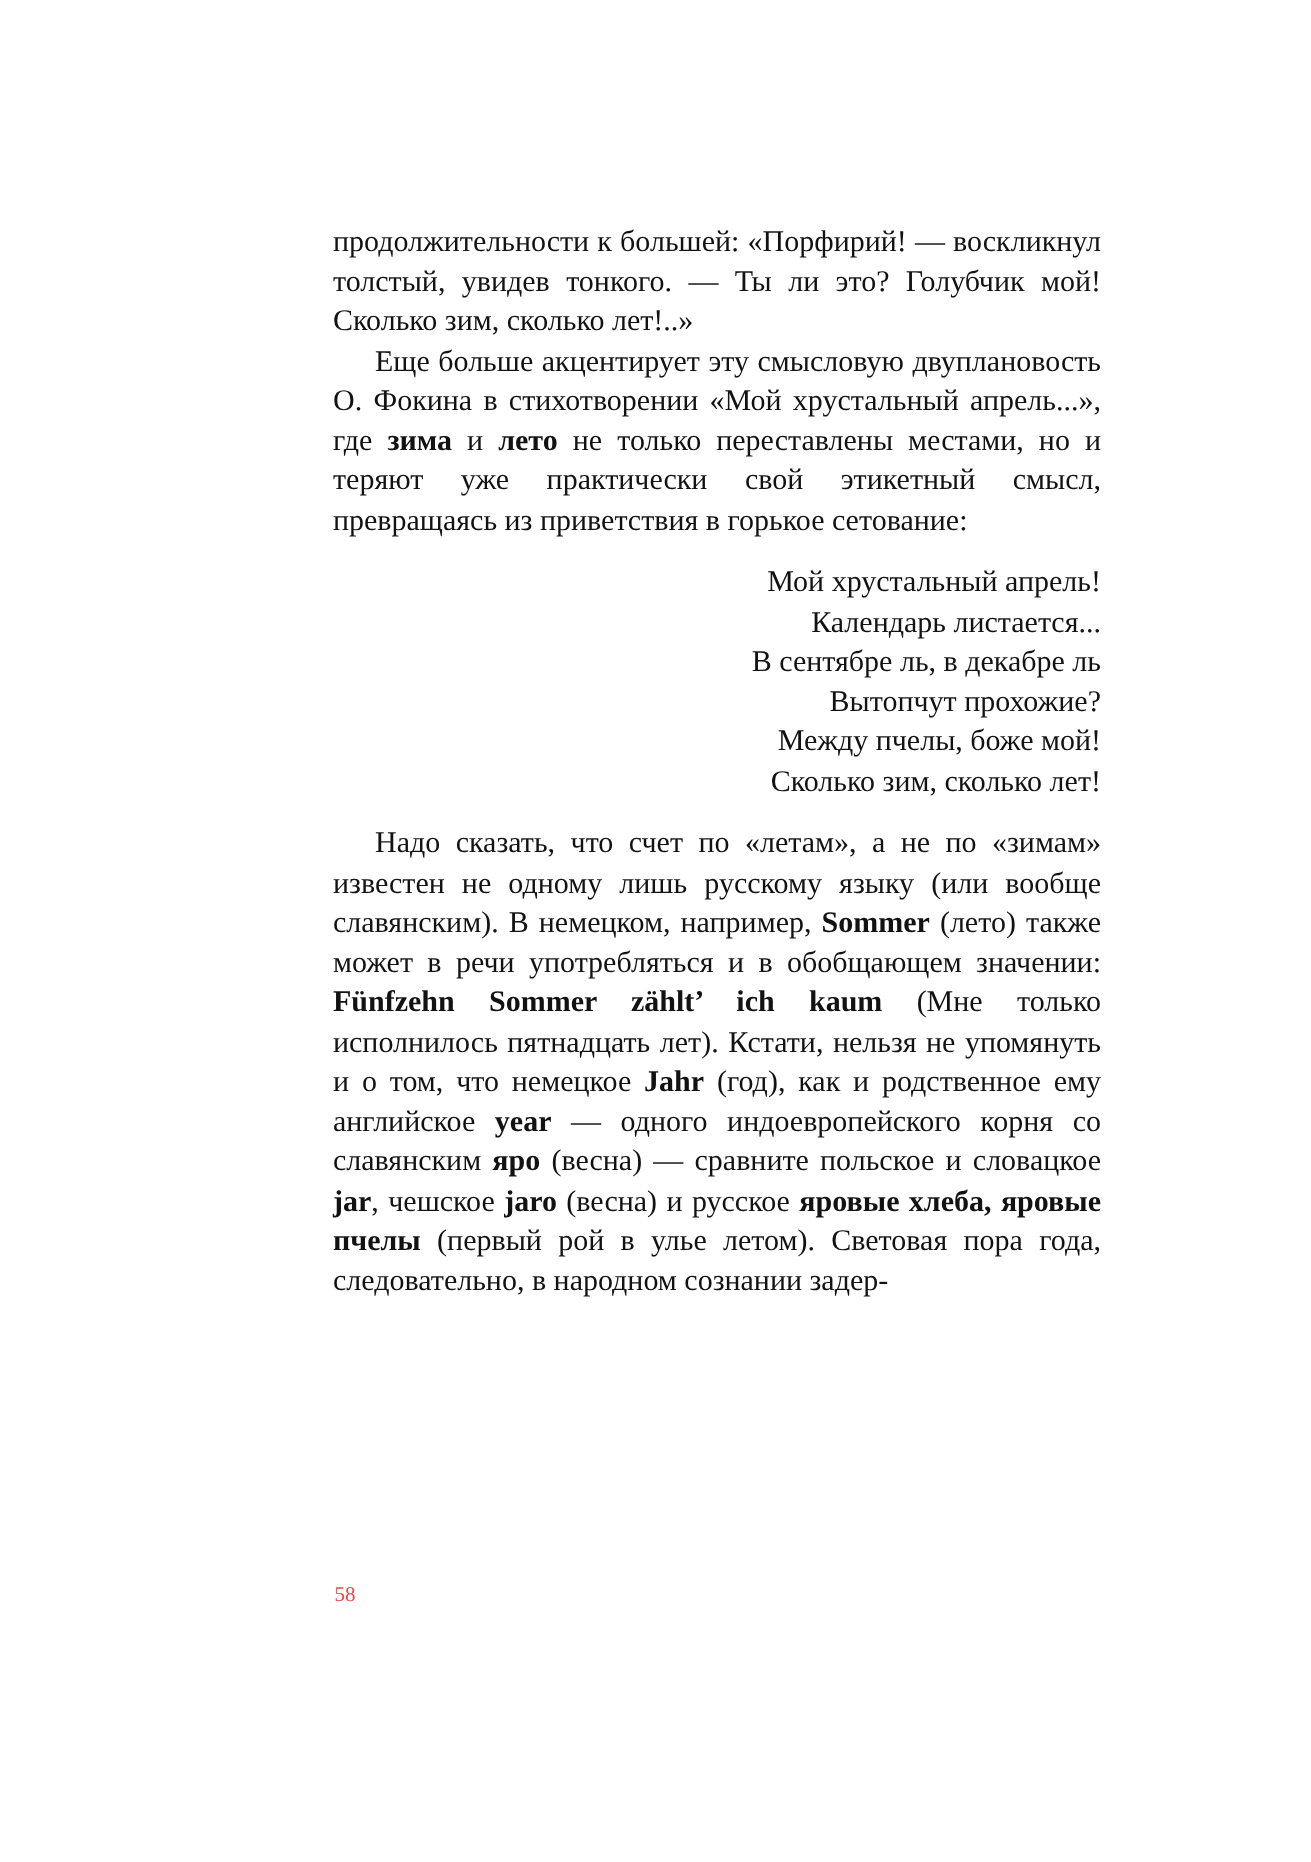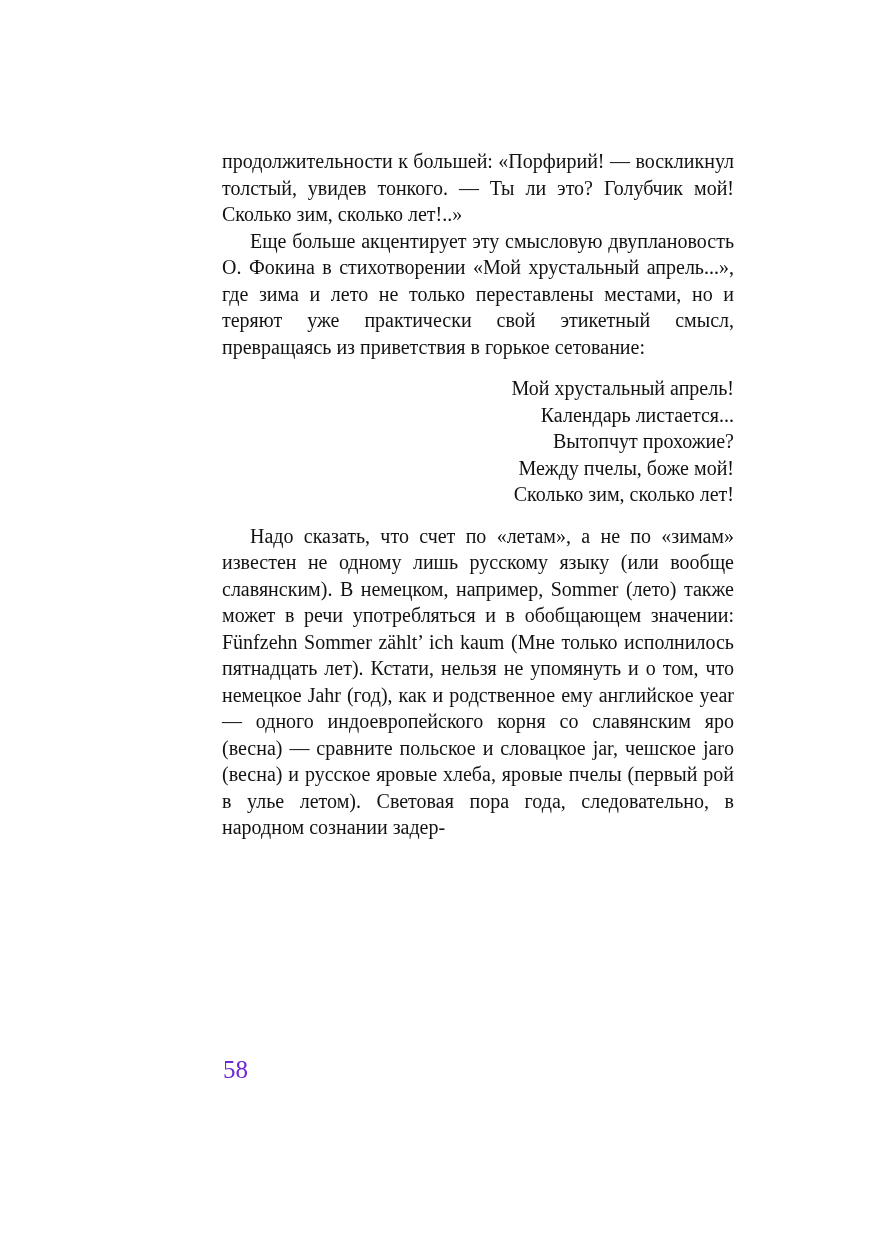--- a/index.html
+++ b/index.html
@@ -22,46 +22,47 @@
     position: absolute;
     left: 181px;
     top: 148px;
     width: 512px;
     font-size: 20px;
     line-height: 26.5px;
     text-align: justify;
   }
   .para { margin: 0; }
   .para.indent { text-indent: 28px; }
-  .para b { font-weight: normal; }
+  .para b { font-weight: bold; }
   .poem {
     margin: 15px 0 15px 132px;
     text-align: right;
   }
   .poem-line {
     white-space: nowrap;
   }
   .page-number {
     position: absolute;
     left: 182px;
     top: 1056px;
-    font-size: 25px;
-    color: #6d28d9;
+    font-size: 14px;
+    color: #ef4444;
   }
 </style>
 </head>
 <body>
 
 <div class="page">
   <div class="text-block" id="content">
       <p class="para"><span>продолжительности к большей: «Порфирий! — воскликнул толстый, увидев тонкого. — Ты ли это? Голубчик мой! Сколько зим, сколько лет!..»</span></p>
       <p class="para indent"><span>Еще больше акцентирует эту смысловую двуплановость О. Фокина в стихотворении «Мой хрустальный апрель...», где </span><b>зима</b><span> и </span><b>лето</b><span> не только переставлены местами, но и теряют уже практически свой этикетный смысл, превращаясь из приветствия в горькое сетование:</span></p>
       <div class="poem">
         <div class="poem-line">Мой хрустальный апрель!</div>
         <div class="poem-line">Календарь листается...</div>
+        <div class="poem-line">В сентябре ль, в декабре ль</div>
         <div class="poem-line">Вытопчут прохожие?</div>
         <div class="poem-line">Между пчелы, боже мой!</div>
         <div class="poem-line">Сколько зим, сколько лет!</div>
       </div>
       <p class="para indent"><span>Надо сказать, что счет по «летам», а не по «зимам» известен не одному лишь русскому языку (или вообще славянским). В немецком, например, </span><b>Sommer</b><span> (лето) также может в речи употребляться и в обобщающем значении: </span><b>Fünfzehn Sommer zählt’ ich kaum</b><span> (Мне только исполнилось пятнадцать лет). Кстати, нельзя не упомянуть и о том, что немецкое </span><b>Jahr</b><span> (год), как и родственное ему английское </span><b>year</b><span> — одного индоевропейского корня со славянским </span><b>яро</b><span> (весна) — сравните польское и словацкое </span><b>jar</b><span>, чешское </span><b>jaro</b><span> (весна) и русское </span><b>яровые хлеба, яровые пчелы</b><span> (первый рой в улье летом). Световая пора года, следовательно, в народном сознании задер-</span></p>
     </div>
   <div class="page-number">58</div>
 </div>
 
 </body></html>

